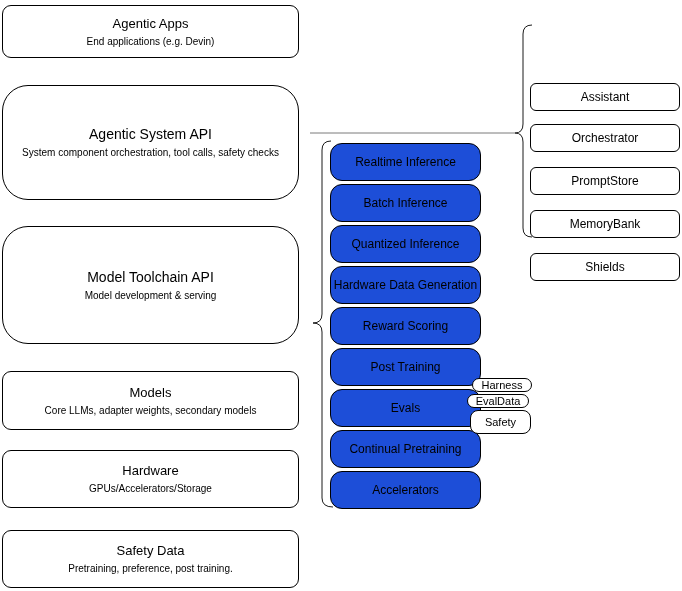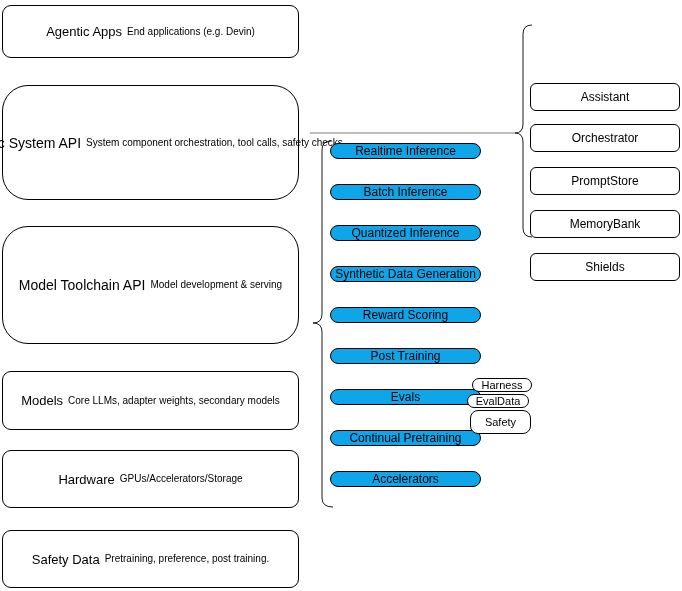--- a/index.html
+++ b/index.html
@@ -26,21 +26,21 @@
   }
   
   .lbox {
     position: absolute;
     left: 2px;
     width: 297px;
     border: 1px solid #000000;
     border-radius: 9px;
     background: #ffffff;
     display: flex;
-    flex-direction: row;
+    flex-direction: column;
     align-items: center;
     justify-content: center;
     gap: 5px;
     box-sizing: border-box;
     text-align: center;
   }
   .lbox.big { border-radius: 26px; }
   .lbox .title {
     font-size: 13px;
     line-height: 15px;
@@ -50,24 +50,24 @@
   .lbox .subtitle {
     font-size: 10px;
     line-height: 12px;
     white-space: nowrap;
   }
   
   .mbox {
     position: absolute;
     left: 330px;
     width: 151px;
-    height: 16px;
+    height: 38px;
     border: 1px solid #000000;
     border-radius: 12px;
-    background: #0ea5e9;
+    background: #1d4ed8;
     display: flex;
     align-items: center;
     justify-content: center;
     box-sizing: border-box;
   }
   .mbox .label {
     font-size: 12px;
     line-height: 14px;
     white-space: nowrap;
   }
@@ -153,21 +153,21 @@
   <div class="mbox" style="top:143px;">
     <span class="label">Realtime Inference</span>
   </div>
   <div class="mbox" style="top:184px;">
     <span class="label">Batch Inference</span>
   </div>
   <div class="mbox" style="top:225px;">
     <span class="label">Quantized Inference</span>
   </div>
   <div class="mbox" style="top:266px;">
-    <span class="label">Synthetic Data Generation</span>
+    <span class="label">Hardware Data Generation</span>
   </div>
   <div class="mbox" style="top:307px;">
     <span class="label">Reward Scoring</span>
   </div>
   <div class="mbox" style="top:348px;">
     <span class="label">Post Training</span>
   </div>
   <div class="mbox" style="top:389px;">
     <span class="label">Evals</span>
   </div>

